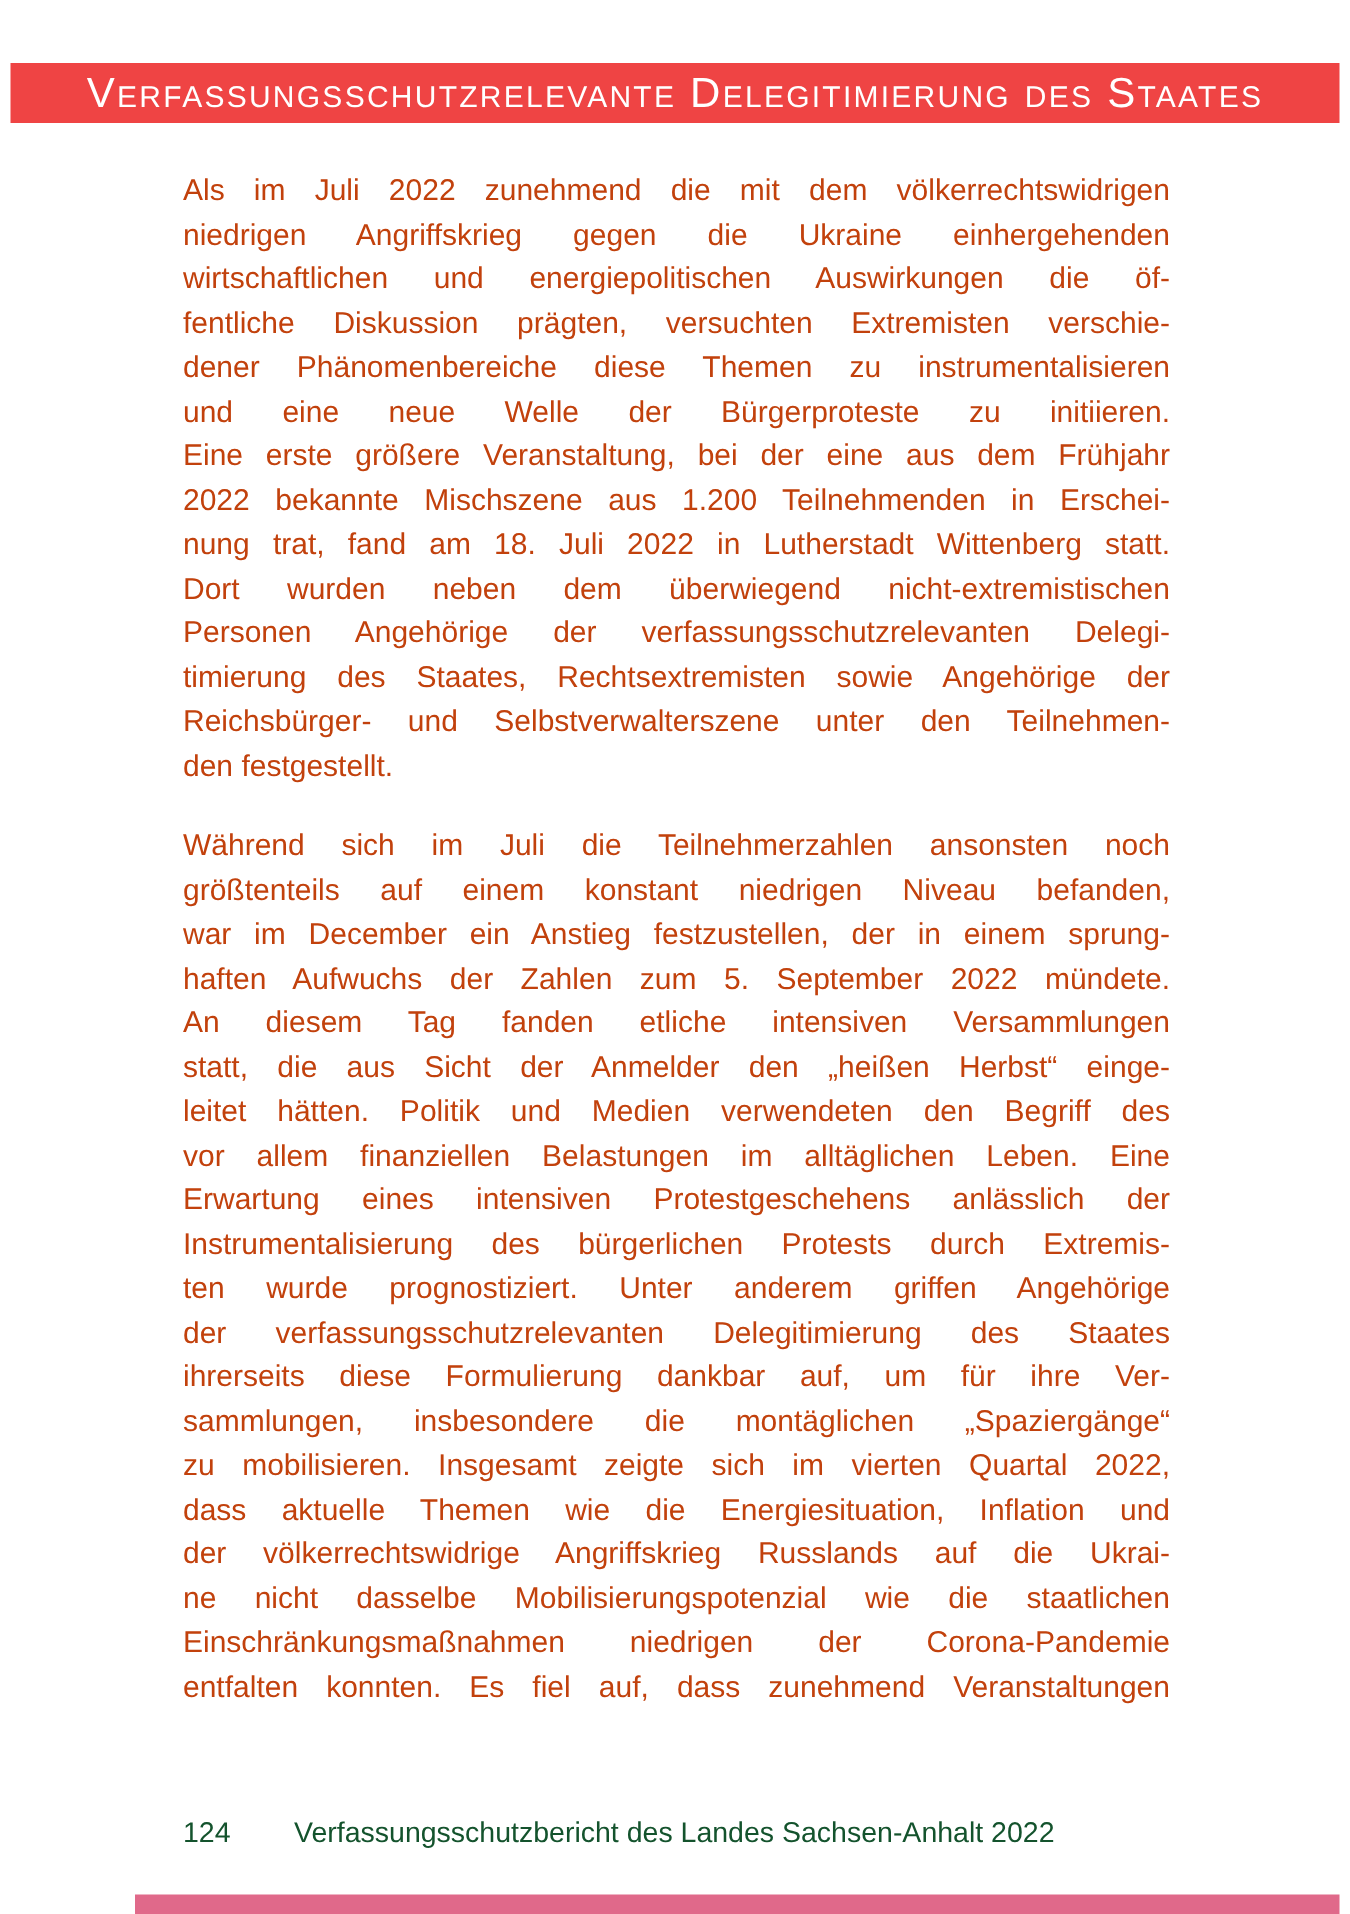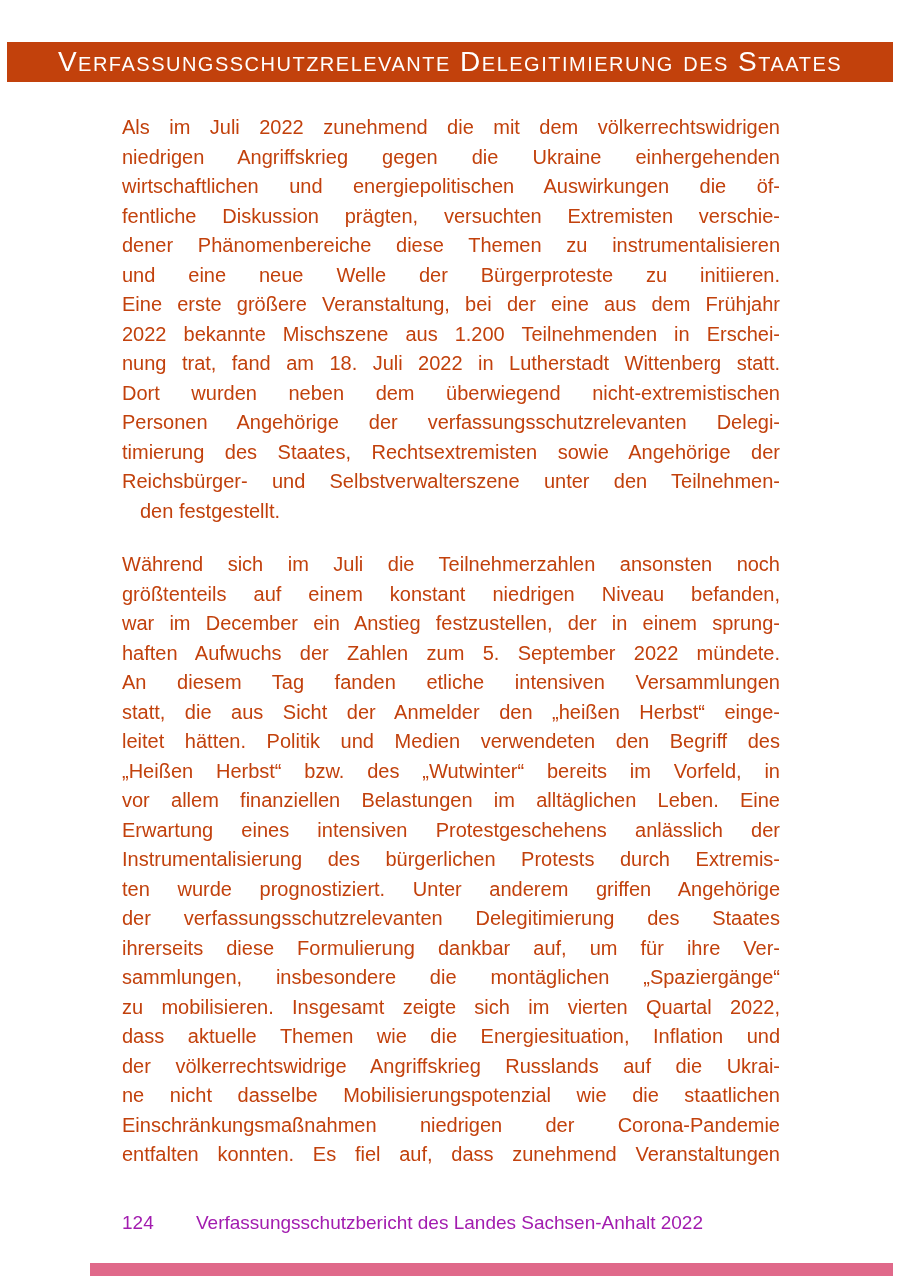--- a/index.html
+++ b/index.html
@@ -14,21 +14,21 @@
     background: #ffffff;
     overflow: hidden;
     font-family: "Liberation Sans", sans-serif;
   }
   .header-bar {
     position: absolute;
     top: 42px;
     left: 7px;
     right: 7px;
     height: 40px;
-    background: #c2410c;
+    background: #ef4444;
     display: flex;
     align-items: center;
     justify-content: center;
   }
   .header-title {
     color: #ffffff;
     font-size: 28px;
     font-variant: small-caps;
     letter-spacing: 1.5px;
     white-space: nowrap;
@@ -45,29 +45,28 @@
   }
   .para { margin: 0; }
   .para + .para { margin-top: 24px; }
   .line {
     text-align: justify;
     text-align-last: justify;
     white-space: nowrap;
   }
   .line.last {
     text-align-last: left;
-    margin-left: 18px;
   }
   .footer {
     position: absolute;
     left: 122px;
     top: 1212px;
     width: 658px;
     display: flex;
-    color: #a21caf;
+    color: #14532d;
     font-size: 19px;
   }
   .footer .page-number {
     width: 74px;
     flex: 0 0 auto;
   }
   .bottom-bar {
     position: absolute;
     left: 90px;
     right: 7px;
@@ -103,21 +102,20 @@
         <div class="line last">den festgestellt.</div>
       </div>
       <div class="para">
         <div class="line">Während sich im Juli die Teilnehmerzahlen ansonsten noch</div>
         <div class="line">größtenteils auf einem konstant niedrigen Niveau befanden,</div>
         <div class="line">war im December ein Anstieg festzustellen, der in einem sprung-</div>
         <div class="line">haften Aufwuchs der Zahlen zum 5. September 2022 mündete.</div>
         <div class="line">An diesem Tag fanden etliche intensiven Versammlungen</div>
         <div class="line">statt, die aus Sicht der Anmelder den „heißen Herbst“ einge-</div>
         <div class="line">leitet hätten. Politik und Medien verwendeten den Begriff des</div>
-        <div class="line">„Heißen Herbst“ bzw. des „Wutwinter“ bereits im Vorfeld, in</div>
         <div class="line">vor allem finanziellen Belastungen im alltäglichen Leben. Eine</div>
         <div class="line">Erwartung eines intensiven Protestgeschehens anlässlich der</div>
         <div class="line">Instrumentalisierung des bürgerlichen Protests durch Extremis-</div>
         <div class="line">ten wurde prognostiziert. Unter anderem griffen Angehörige</div>
         <div class="line">der verfassungsschutzrelevanten Delegitimierung des Staates</div>
         <div class="line">ihrerseits diese Formulierung dankbar auf, um für ihre Ver-</div>
         <div class="line">sammlungen, insbesondere die montäglichen „Spaziergänge“</div>
         <div class="line">zu mobilisieren. Insgesamt zeigte sich im vierten Quartal 2022,</div>
         <div class="line">dass aktuelle Themen wie die Energiesituation, Inflation und</div>
         <div class="line">der völkerrechtswidrige Angriffskrieg Russlands auf die Ukrai-</div>

